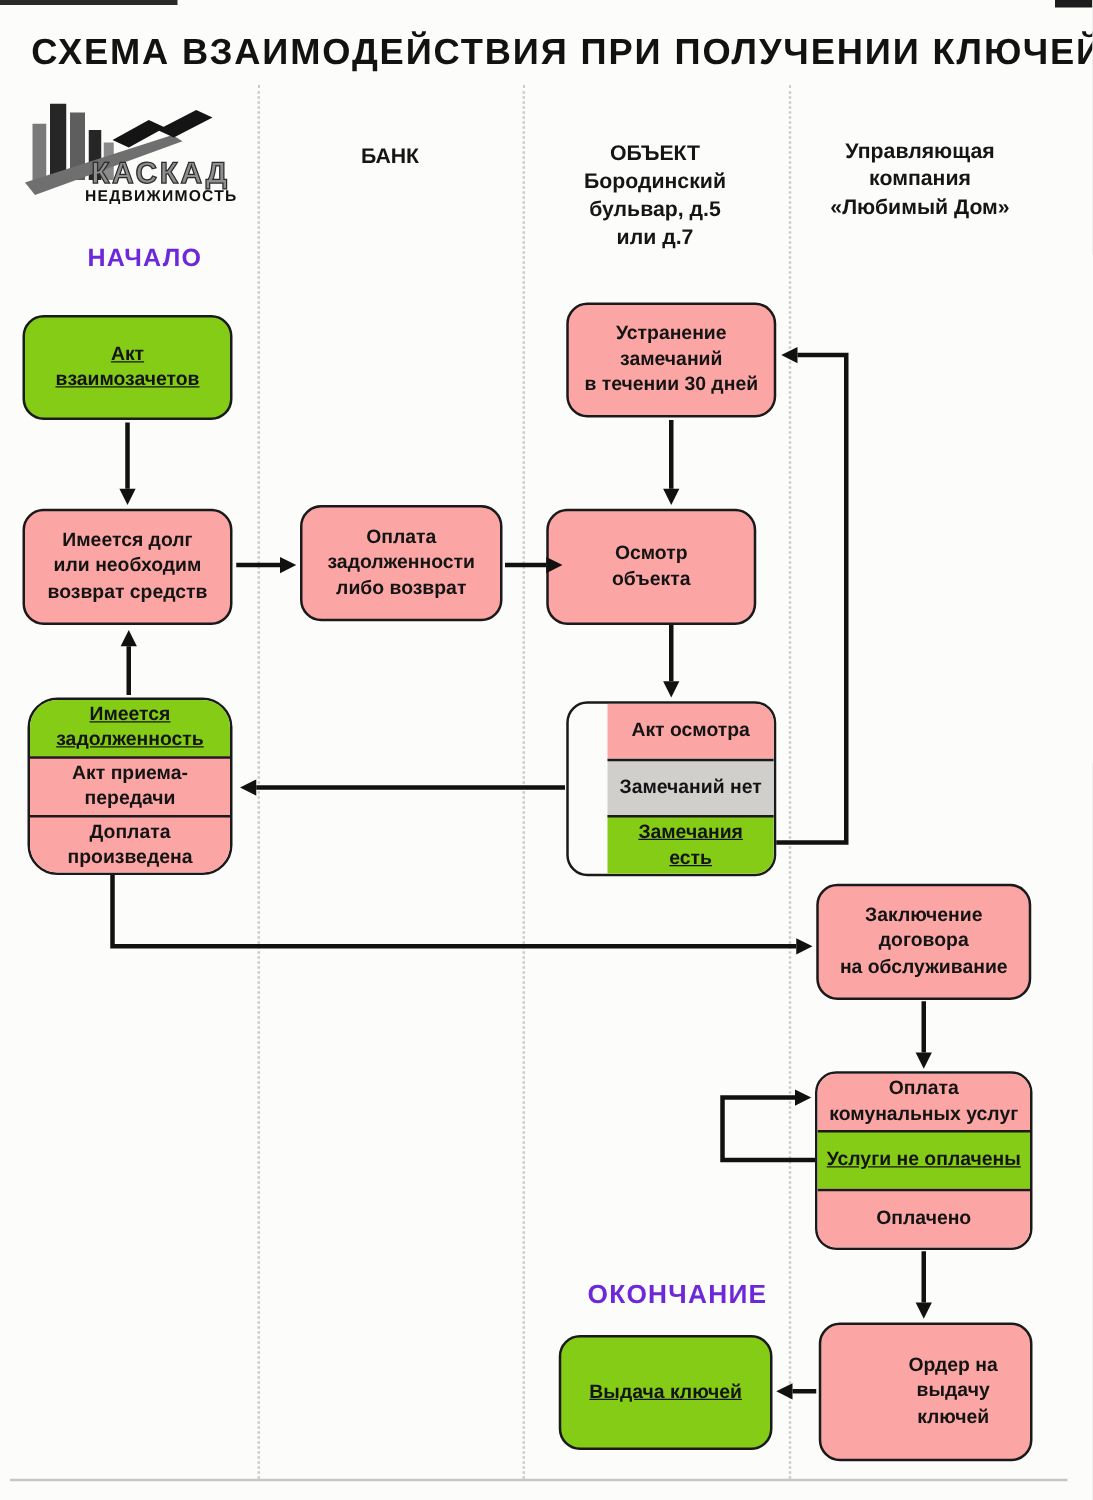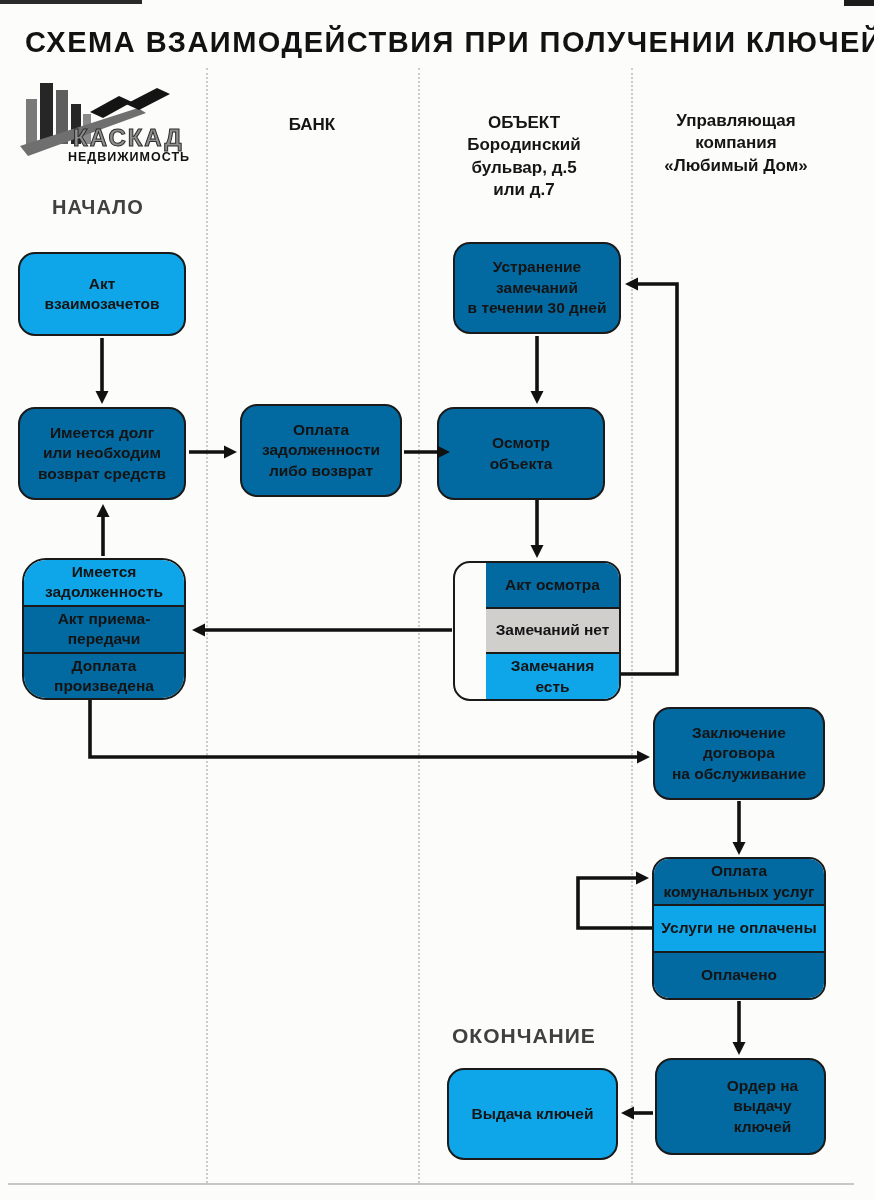--- a/index.html
+++ b/index.html
@@ -27,53 +27,53 @@
   #sep1{left:206px;} #sep2{left:418px;} #sep3{left:631px;}
 
   .lane-header{
     position:absolute;font-weight:bold;font-size:17px;line-height:1.32;
     text-align:center;white-space:pre-line;color:#151515;
   }
   #hdr-bank{left:232px;top:114px;width:160px;}
   #hdr-object{left:434px;top:112px;width:180px;}
   #hdr-mgmt{left:640px;top:110px;width:192px;}
 
-  .phase-label{position:absolute;font-weight:bold;letter-spacing:1px;color:#404040;}
+  .phase-label{position:absolute;font-weight:bold;letter-spacing:1px;color:#6d28d9;margin-left:18px;}
   #lbl-start{left:52px;top:196px;font-size:20px;}
   #lbl-end{left:452px;top:1024px;font-size:21px;}
 
   .node{
     position:absolute;border:2px solid #1a1a1a;border-radius:17px;
     display:flex;align-items:center;justify-content:center;
     box-sizing:border-box;text-align:center;
   }
-  .fill-gray{background:#0369a1;}
+  .fill-gray{background:#fca5a5;}
   .fill-gray-dk{background:#d0cfcc;}
-  .fill-light{background:#0ea5e9;}
+  .fill-light{background:#84cc16;text-decoration:underline;}
   .label{
     font-weight:bold;font-size:15.5px;line-height:1.32;
     white-space:pre-line;color:#141414;padding:2px 6px;
   }
   .stack{flex-direction:column;align-items:stretch;justify-content:flex-start;padding:0;overflow:hidden;}
   .stack .row{
     flex:1 1 0;display:flex;align-items:center;justify-content:center;
   }
   .stack .row + .row{border-top:2px solid #1a1a1a;}
 
   
   #b-act-offset   {left:18px; top:252px; width:168px;height:84px;}
   #b-debt         {left:18px; top:407px; width:168px;height:93px;}
   #b-payment      {left:240px;top:404px; width:162px;height:93px;}
   #b-fix-remarks  {left:453px;top:242px; width:168px;height:92px;}
   #b-inspection   {left:437px;top:407px; width:168px;height:93px;}
   #b-insp-stack   {left:453px;top:561px; width:168px;height:140px;padding-left:31px;}
   #b-debt-stack   {left:22px; top:558px; width:164px;height:142px;border-radius:24px;}
   #b-contract     {left:653px;top:707px; width:172px;height:93px;}
   #b-utilities    {left:652px;top:857px; width:174px;height:143px;}
-  #b-order        {left:655px;top:1058px;width:171px;height:97px;padding-left:44px;}
+  #b-order        {left:655px;top:1058px;width:171px;height:111px;padding-left:44px;}
   #b-keys         {left:447px;top:1068px;width:171px;height:92px;}
 
   #edge-layer{position:absolute;left:0;top:0;width:874px;height:1200px;pointer-events:none;}
   #logo{position:absolute;left:16px;top:80px;width:182px;height:90px;}
 </style>
 </head>
 <body>
 
 <div class="page">
 

